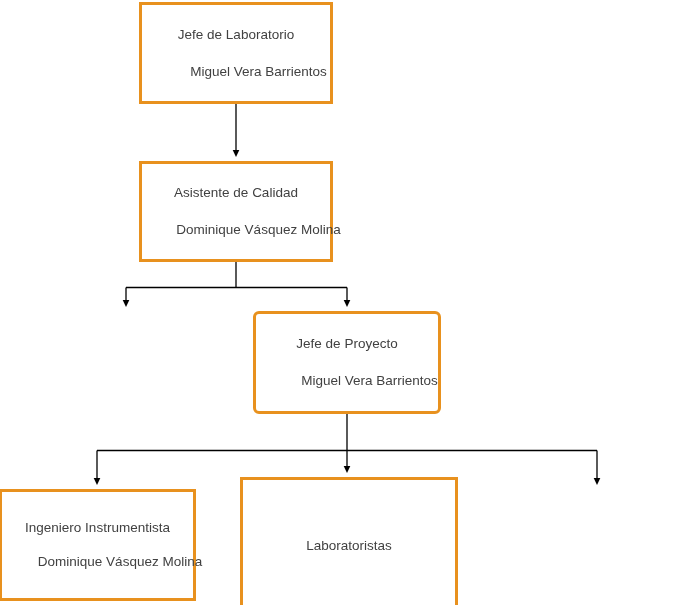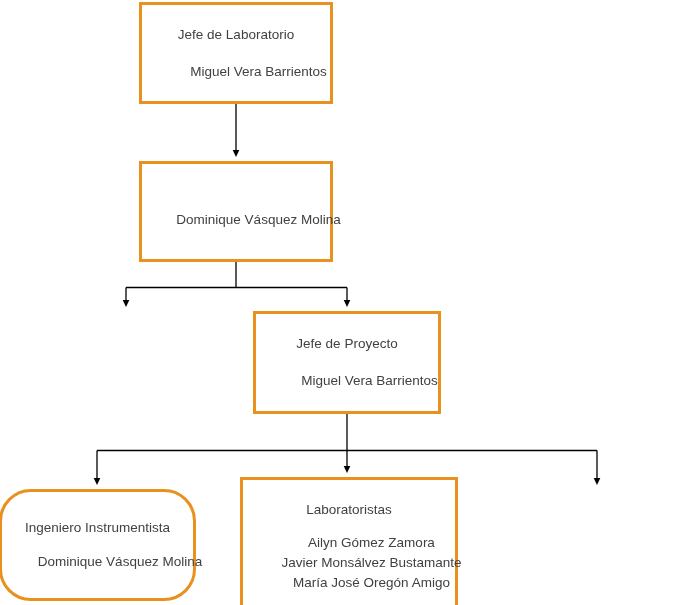--- a/index.html
+++ b/index.html
@@ -54,22 +54,22 @@
   }
   .person-line {
     display: block;
     white-space: nowrap;
     margin-left: 45px;
   }
   
   #box-jefe-laboratorio   { left: 139px; top:   2px; width: 194px; height: 102px; }
   #box-asistente-calidad  { left: 139px; top: 161px; width: 194px; height: 101px; }
   #box-coordinador-tecnico{ left:  31px; top: 311px; width: 193px; height: 103px; }
-  #box-jefe-proyecto      { left: 253px; top: 311px; width: 188px; height: 103px; }
-  #box-ingeniero-instrum  { left:  -1px; top: 489px; width: 197px; height: 112px; border-radius: 32px; }
+  #box-jefe-proyecto      { left: 253px; top: 311px; width: 188px; height: 103px; border-radius: 6px; }
+  #box-ingeniero-instrum  { left:  -1px; top: 489px; width: 197px; height: 112px; }
   #box-laboratoristas     { left: 240px; top: 477px; width: 218px; height: 138px; }
   #box-tecnico-mantencion { left: 504px; top: 489px; width: 192px; height: 110px; }
 </style>
 </head>
 <body>
 
 <div id="chart-root">
 
   <svg id="connector-layer" width="695" height="605" viewBox="0 0 695 605" xmlns="http://www.w3.org/2000/svg">
     <defs>
@@ -99,20 +99,21 @@
   </svg>
 
   <div class="node-box" id="box-jefe-laboratorio">
     <span class="node-title">Jefe de Laboratorio</span>
     <span class="node-people">
       <span class="person-line">Miguel Vera Barrientos</span>
     </span>
   </div>
 
   <div class="node-box" id="box-asistente-calidad">
+    <span class="node-title">Asistente de Calidad</span>
     <span class="node-people">
       <span class="person-line">Dominique Vásquez Molina</span>
     </span>
   </div>
 
 
   <div class="node-box" id="box-jefe-proyecto">
     <span class="node-title">Jefe de Proyecto</span>
     <span class="node-people">
       <span class="person-line">Miguel Vera Barrientos</span>
@@ -121,21 +122,16 @@
 
   <div class="node-box" id="box-ingeniero-instrum">
     <span class="node-title">Ingeniero Instrumentista</span>
     <span class="node-people tight">
       <span class="person-line">Dominique Vásquez Molina</span>
     </span>
   </div>
 
   <div class="node-box" id="box-laboratoristas">
     <span class="node-title">Laboratoristas</span>
-    <span class="node-people tight">
-      <span class="person-line">Ailyn Gómez Zamora</span>
-      <span class="person-line">Javier Monsálvez Bustamante</span>
-      <span class="person-line">María José Oregón Amigo</span>
-    </span>
   </div>
 
 
 </div>
 
 </body></html>

